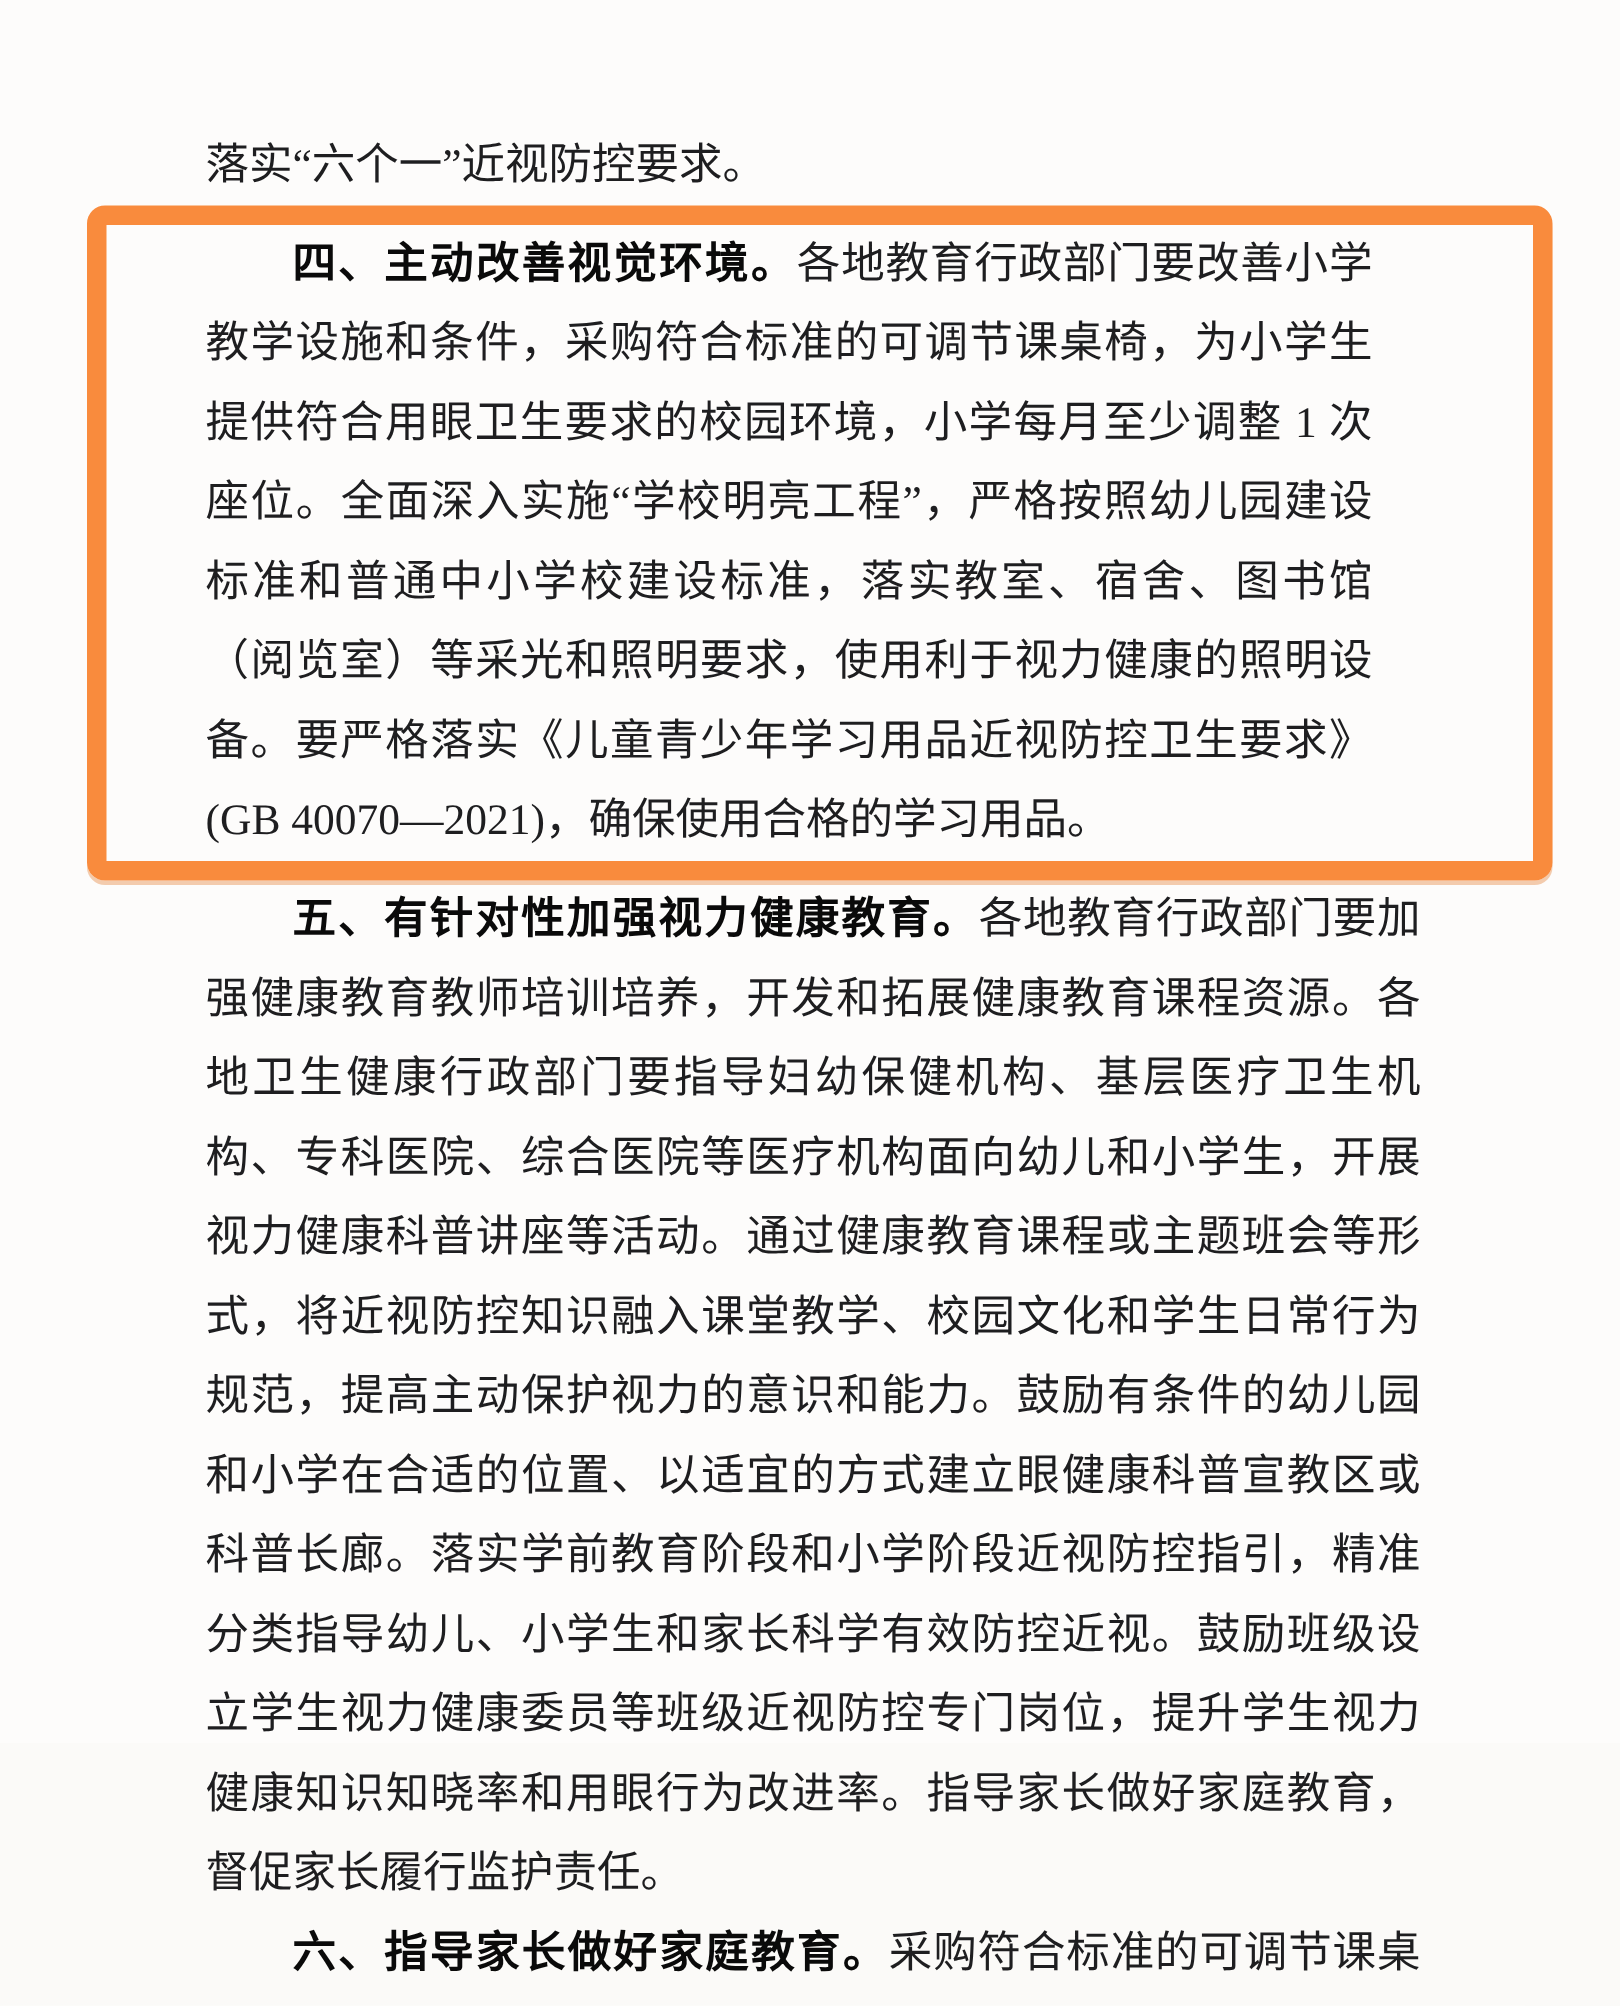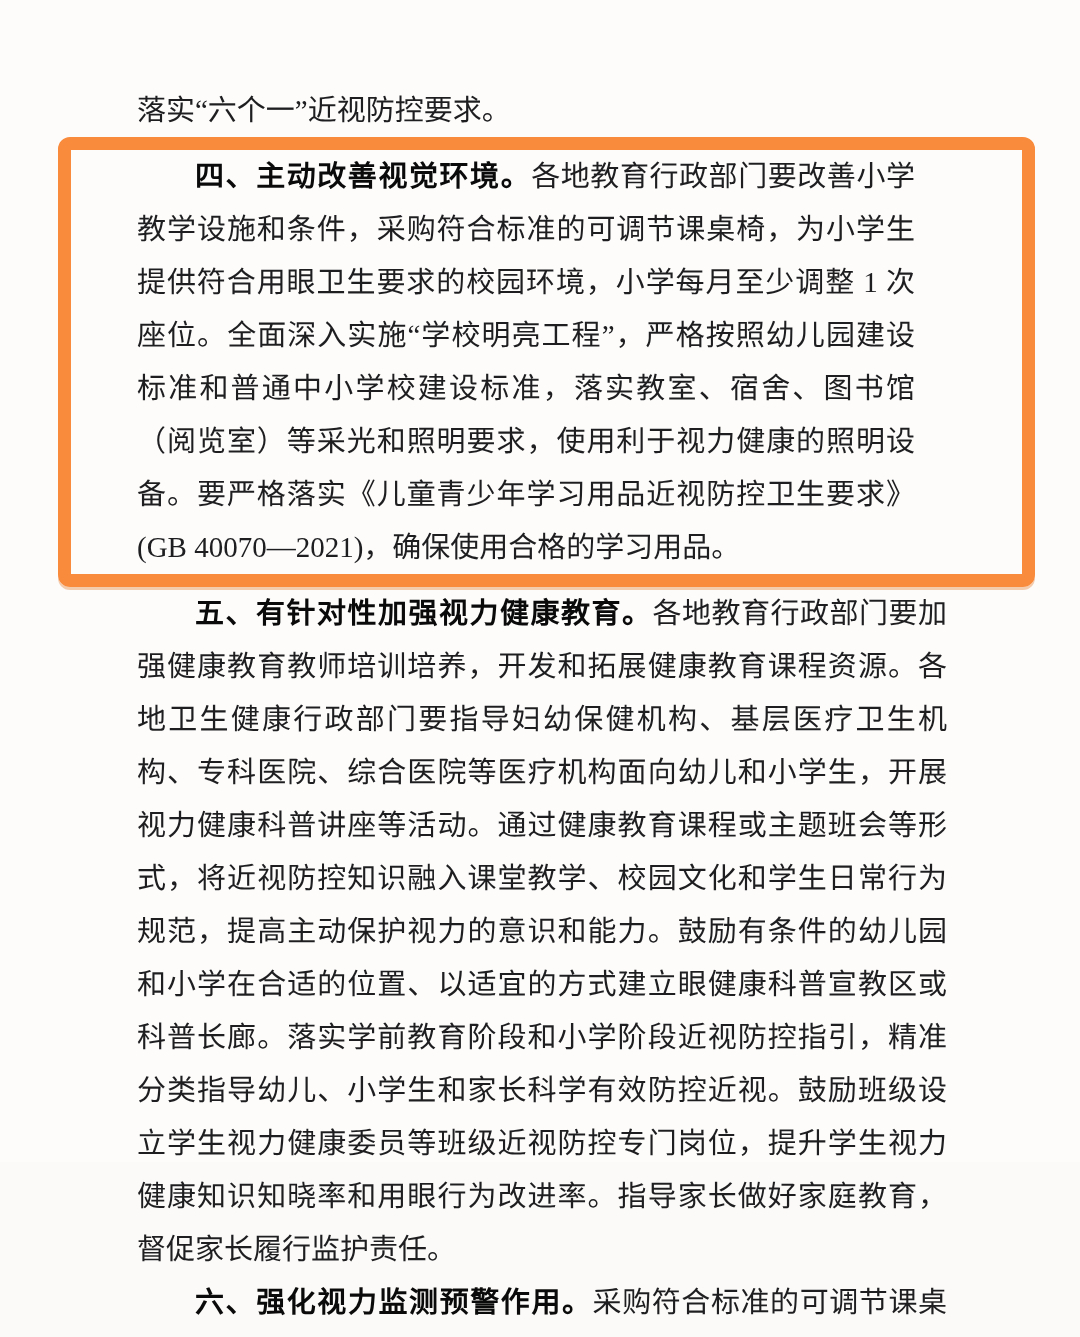--- a/index.html
+++ b/index.html
@@ -56,15 +56,15 @@
 <div class="page">
 
   <p class="intro-line">落实“六个一”近视防控要求。</p>
 
   <div class="highlight-box">
     <p class="para"><span class="para-heading">四、主动改善视觉环境。</span><span>各地教育行政部门要改善小学教学设施和条件，采购符合标准的可调节课桌椅，为小学生提供符合用眼卫生要求的校园环境，小学每月至少调整 1 次座位。全面深入实施“学校明亮工程”，严格按照幼儿园建设标准和普通中小学校建设标准，落实教室、宿舍、图书馆（阅览室）等采光和照明要求，使用利于视力健康的照明设备。要严格落实《儿童青少年学习用品近视防控卫生要求》(GB 40070—2021)，确保使用合格的学习用品。</span></p>
   </div>
 
   <p class="para"><span class="para-heading">五、有针对性加强视力健康教育。</span><span>各地教育行政部门要加强健康教育教师培训培养，开发和拓展健康教育课程资源。各地卫生健康行政部门要指导妇幼保健机构、基层医疗卫生机构、专科医院、综合医院等医疗机构面向幼儿和小学生，开展视力健康科普讲座等活动。通过健康教育课程或主题班会等形式，将近视防控知识融入课堂教学、校园文化和学生日常行为规范，提高主动保护视力的意识和能力。鼓励有条件的幼儿园和小学在合适的位置、以适宜的方式建立眼健康科普宣教区或科普长廊。落实学前教育阶段和小学阶段近视防控指引，精准分类指导幼儿、小学生和家长科学有效防控近视。鼓励班级设立学生视力健康委员等班级近视防控专门岗位，提升学生视力健康知识知晓率和用眼行为改进率。指导家长做好家庭教育，督促家长履行监护责任。</span></p>
 
-  <p class="para"><span class="para-heading">六、强化视力监测预警作用。</span><span>采购符合标准的可调节课桌椅</span></p>
+  <p class="para"><span class="para-heading">六、指导家长做好家庭教育。</span><span>采购符合标准的可调节课桌椅</span></p>
 
 </div>
 
 </body></html>

